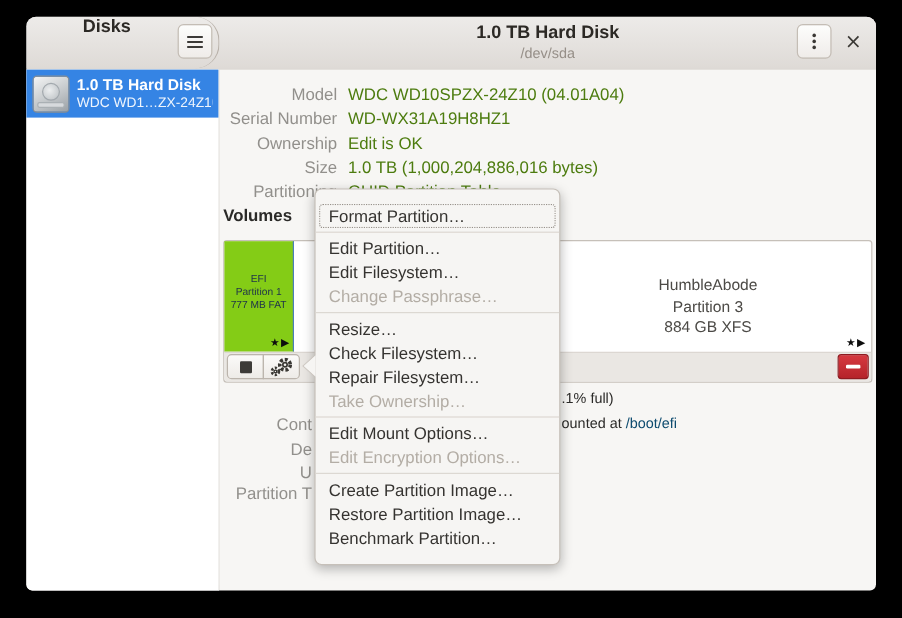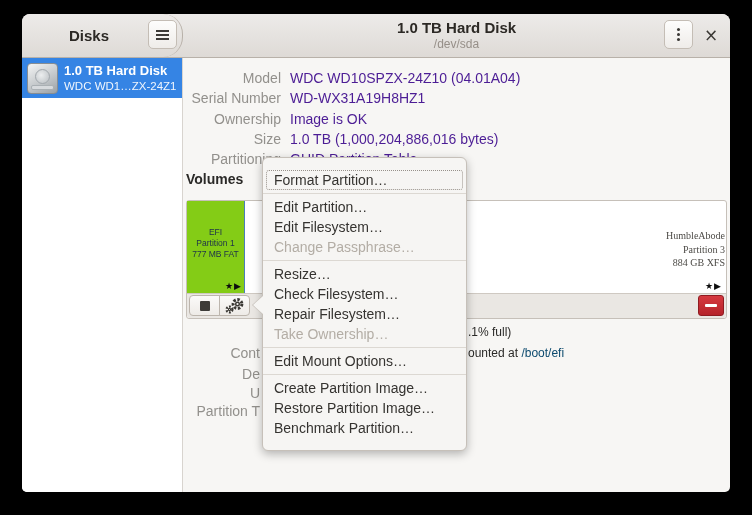--- a/index.html
+++ b/index.html
@@ -4,21 +4,21 @@
 <style>
   html,body{margin:0;padding:0;background:#000;width:752px;height:515px;overflow:hidden;
     font-family:"Liberation Sans",sans-serif;}
   .screen{position:relative;width:752px;height:515px;background:#000;}
   .window{position:absolute;left:22px;top:14px;width:708px;height:478px;background:#f7f6f4;
     border-radius:8px 8px 5px 5px;box-shadow:0 8px 22px rgba(0,0,0,.6);}
   
   .headerbar{position:absolute;left:0;top:0;right:0;height:43px;display:flex;
     background:linear-gradient(#edebe9,#dedad6);border-bottom:1px solid #b8b1a9;border-radius:8px 8px 0 0;}
   .hb-left{width:160px;border-right:1px solid #b8b1a9;position:relative;display:flex;
-    align-items:center;justify-content:center;border-radius:20px;}
+    justify-content:center;border-radius:20px;}
   .hb-title{font-size:15px;font-weight:bold;color:#2c2925;margin-right:26px;}
   .hb-btn{position:absolute;width:29px;height:29px;border:1px solid #c4bdb5;border-radius:5px;
     background:linear-gradient(#fdfdfc,#efece9);display:grid;place-items:center;padding:0;cursor:pointer;}
   .hamburger{right:5px;top:6px;}
   .bars{width:13px;height:10px;background:repeating-linear-gradient(to bottom,#3c3a37 0 2px,transparent 2px 4px);}
   .hb-main{flex:1;position:relative;display:flex;align-items:center;justify-content:center;}
   .hb-titles{text-align:center;line-height:1.2;margin-top:-1px;}
   .w-title{font-size:15px;font-weight:bold;color:#2c2925;}
   .w-subtitle{font-size:12px;color:#968f88;}
   .dotsbtn{right:37px;top:6px;}
@@ -35,36 +35,36 @@
     background:radial-gradient(circle at 40% 40%,#eceeef,#b9bec2);border:1px solid #a2a8ad;}
   .disk-icon::before{content:"";position:absolute;left:3px;bottom:3px;width:21px;height:3px;border-radius:2px;
     background:#d7dadd;border:1px solid #aab0b4;}
   .disk-texts{line-height:1.25;overflow:hidden;white-space:nowrap;}
   .disk-t{font-size:13px;font-weight:bold;}
   .disk-s{font-size:11.5px;color:rgba(255,255,255,.92);}
   
   .main{position:absolute;left:161px;top:44px;right:0;bottom:0;}
   .irow{position:absolute;left:0;right:0;height:18px;display:flex;align-items:center;font-size:14px;}
   .ilabel{width:98px;text-align:right;color:#92908c;flex:none;}
-  .ivalue{margin-left:9px;color:#4c1d95;white-space:nowrap;}
+  .ivalue{margin-left:9px;color:#4d7c0f;white-space:nowrap;}
   .vol-title{position:absolute;left:3px;top:113px;font-size:14px;font-weight:bold;color:#2b2a28;}
   
   .vframe{position:absolute;left:3px;top:142px;width:539px;height:117px;background:#fff;
     border:1px solid #c6c0b9;border-radius:3px;}
   .part-efi{position:absolute;left:0;top:0;width:57px;height:92px;background:#84cc16;
     border-right:1px solid #4a7fb8;cursor:pointer;}
   .part-efi .plines{position:absolute;left:0;right:0;top:26px;text-align:center;font-size:8.5px;
     line-height:1.3;color:#20344a;}
   .pflags{position:absolute;font-size:9px;letter-spacing:1px;color:#0d0d0d;
     font-family:"DejaVu Sans",sans-serif;}
   .pflags.efi{right:2px;bottom:2px;}
   .part-bound{position:absolute;left:268px;top:0;height:92px;border-left:1px solid #d6d1cb;}
   .part-right{position:absolute;left:268px;top:0;width:270px;height:92px;cursor:pointer;}
-  .part-right .plines{position:absolute;left:0;right:0;top:28px;text-align:right;font-size:10px;
-    line-height:1.35;color:#4c4a46;font-family:Liberation Serif, serif;}
+  .part-right .plines{position:absolute;left:0;right:0;top:28px;text-align:center;font-size:13px;
+    line-height:1.35;color:#4c4a46;}
   .pflags.right{right:4px;bottom:2px;}
   .strip{position:absolute;left:0;right:0;bottom:0;height:24px;background:#eae7e3;border-top:1px solid #cfc9c2;
     border-radius:0 0 3px 3px;}
   .btn-group{position:absolute;left:2px;top:1px;display:flex;}
   .vbtn{width:31px;height:21px;background:linear-gradient(#fbfaf9,#eeebe7);border:1px solid #bcb5ad;
     display:grid;place-items:center;padding:0;cursor:pointer;}
   .vbtn.first{border-radius:4px 0 0 4px;}
   .vbtn.second{border-radius:0 4px 4px 0;margin-left:-1px;}
   .stop-sq{width:10px;height:10px;background:#3d3b38;border-radius:1px;}
   .del-btn{position:absolute;right:2px;top:1px;width:26px;height:21px;border:1px solid #8f1b21;border-radius:3px;
@@ -127,21 +127,21 @@
       <div class="irow" style="top:11px">
         <span class="ilabel">Model</span>
         <span class="ivalue">WDC WD10SPZX-24Z10 (04.01A04)</span>
       </div>
       <div class="irow" style="top:31px">
         <span class="ilabel">Serial Number</span>
         <span class="ivalue">WD-WX31A19H8HZ1</span>
       </div>
       <div class="irow" style="top:52px">
         <span class="ilabel">Ownership</span>
-        <span class="ivalue">Image is OK</span>
+        <span class="ivalue">Edit is OK</span>
       </div>
       <div class="irow" style="top:72px">
         <span class="ilabel">Size</span>
         <span class="ivalue">1.0 TB (1,000,204,886,016 bytes)</span>
       </div>
       <div class="irow" style="top:92px">
         <span class="ilabel">Partitioning</span>
         <span class="ivalue">GUID Partition Table</span>
       </div>
 
@@ -205,20 +205,21 @@
         <div class="mi">Edit Partition…</div>
         <div class="mi">Edit Filesystem…</div>
         <div class="mi disabled">Change Passphrase…</div>
         <div class="msep"></div>
         <div class="mi">Resize…</div>
         <div class="mi">Check Filesystem…</div>
         <div class="mi">Repair Filesystem…</div>
         <div class="mi disabled">Take Ownership…</div>
         <div class="msep"></div>
         <div class="mi">Edit Mount Options…</div>
+        <div class="mi disabled">Edit Encryption Options…</div>
         <div class="msep"></div>
         <div class="mi">Create Partition Image…</div>
         <div class="mi">Restore Partition Image…</div>
         <div class="mi">Benchmark Partition…</div>
       </div>
 
     </div>
   </div>
 </div>
 

